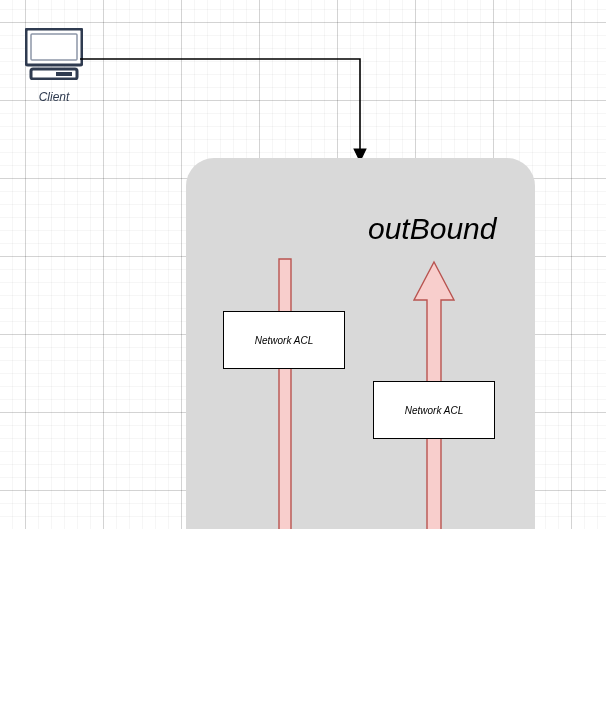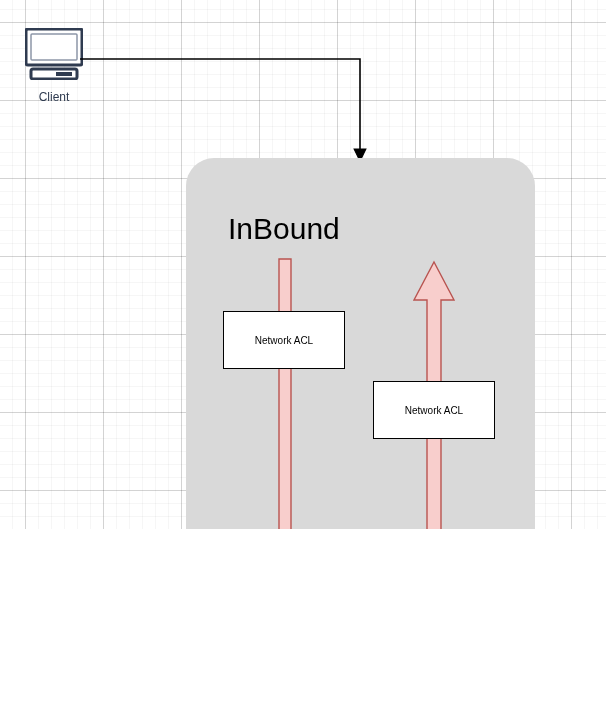--- a/index.html
+++ b/index.html
@@ -17,20 +17,21 @@
     height: 529px;
     overflow: hidden;
     background-color: #ffffff;
     background-image:
       linear-gradient(to right, rgba(0,0,0,0.035) 1px, transparent 1px),
       linear-gradient(to bottom, rgba(0,0,0,0.035) 1px, transparent 1px),
       linear-gradient(to right, rgba(0,0,0,0.14) 1px, transparent 1px),
       linear-gradient(to bottom, rgba(0,0,0,0.14) 1px, transparent 1px);
     background-size: 13px 13px, 13px 13px, 78px 78px, 78px 78px;
     background-position: 25px 22px, 25px 22px, 25px 22px, 25px 22px;
+    font-style: italic;
   }
 
   
   .client-node {
     position: absolute;
     left: 25px;
     top: 28px;
     width: 58px;
     height: 86px;
   }
@@ -129,21 +130,21 @@
 
   <div class="connector">
     <svg width="310" height="135" viewBox="0 0 310 135" xmlns="http://www.w3.org/2000/svg">
       <path d="M 10 19 L 290 19 L 290 112" fill="none" stroke="#000000" stroke-width="1.6"></path>
       <path d="M 290 121 L 284.2 109 L 295.8 109 Z" fill="#000000" stroke="#000000" stroke-width="1.2"></path>
     </svg>
   </div>
 
   <div class="vpc-container"></div>
 
-  <div class="flow-title inbound">InBound</div>
+  <div class="flow-title outbound">outBound</div>
 
   <div class="arrow-svg arrow-inbound">
     <svg width="46" height="324" viewBox="0 0 46 324" xmlns="http://www.w3.org/2000/svg">
       <path d="M 17 1 L 29 1 L 29 285 L 41 285 L 23 322 L 5 285 L 17 285 Z" fill="#f8cecc" stroke="#b85450" stroke-width="1.4" stroke-linejoin="miter"></path>
     </svg>
   </div>
 
   <div class="arrow-svg arrow-outbound">
     <svg width="50" height="322" viewBox="0 0 50 322" xmlns="http://www.w3.org/2000/svg">
       <path d="M 24 2 L 44 40 L 31 40 L 31 320 L 17 320 L 17 40 L 4 40 Z" fill="#f8cecc" stroke="#b85450" stroke-width="1.4" stroke-linejoin="miter"></path>

